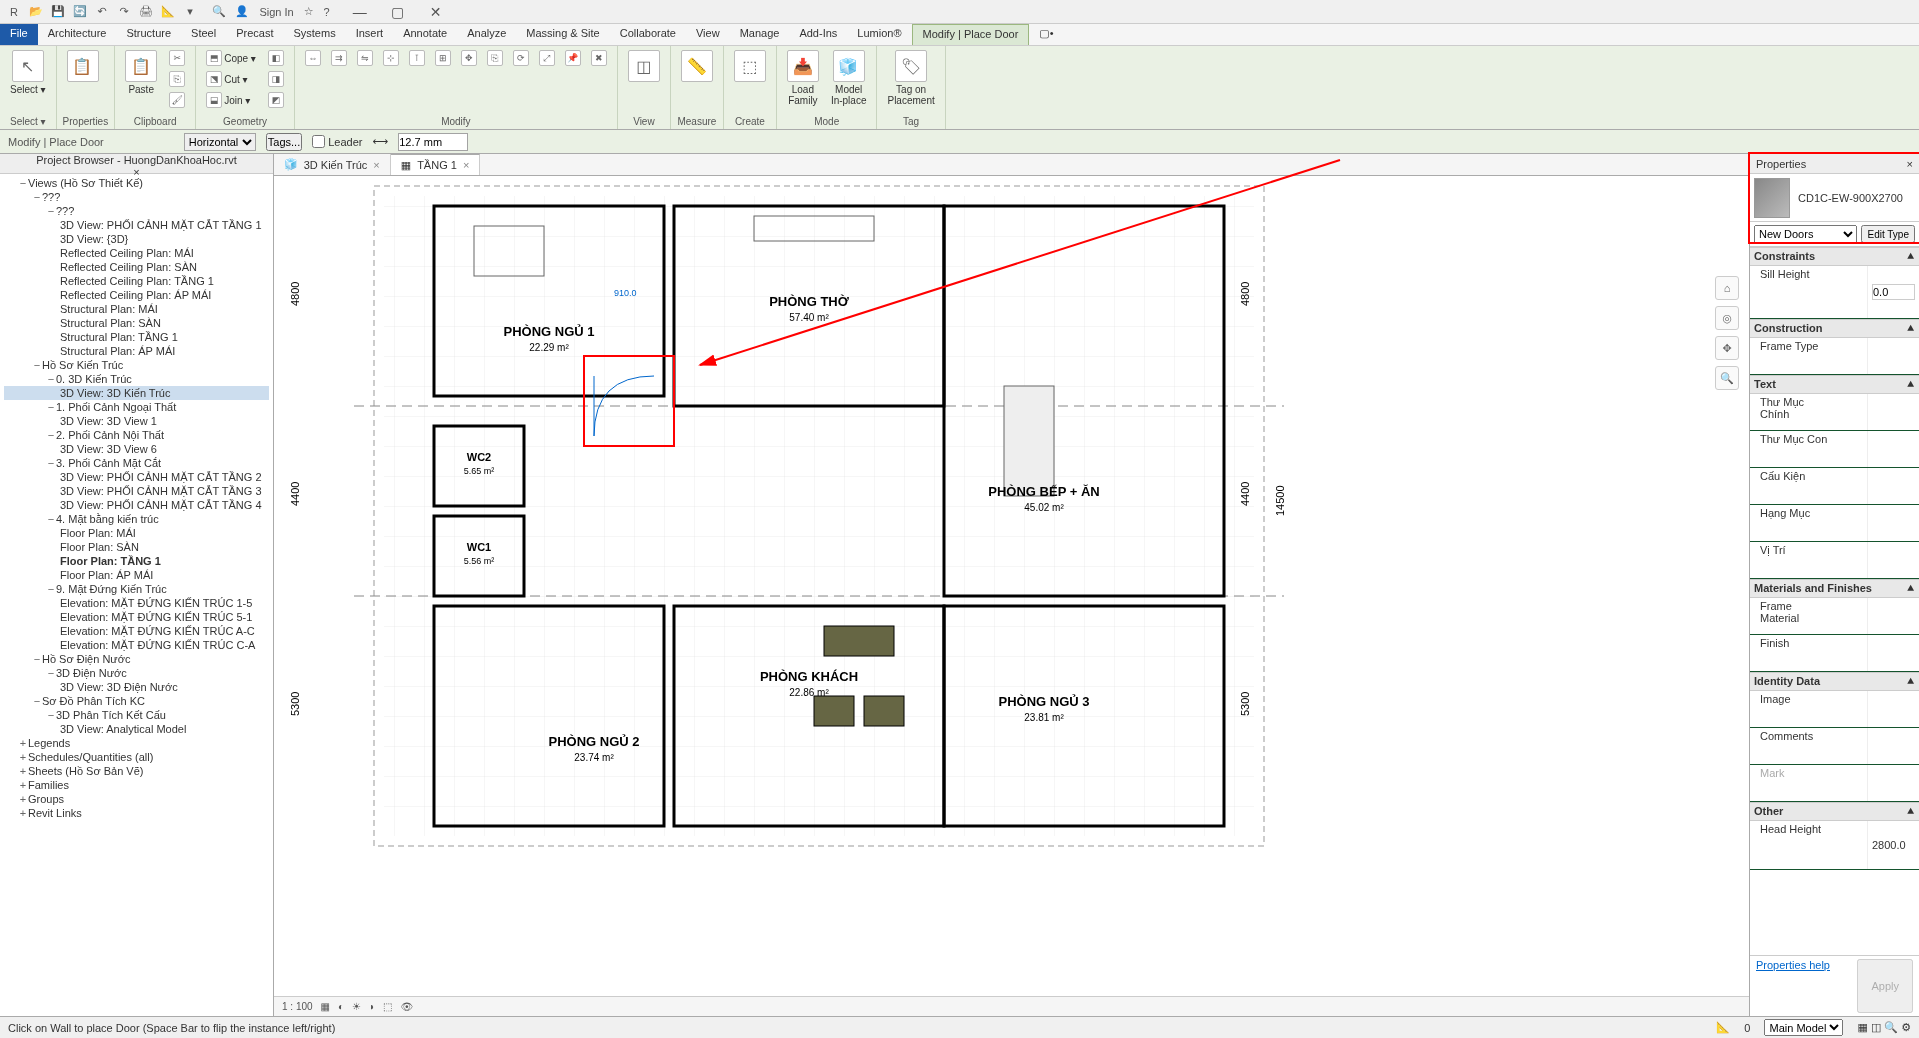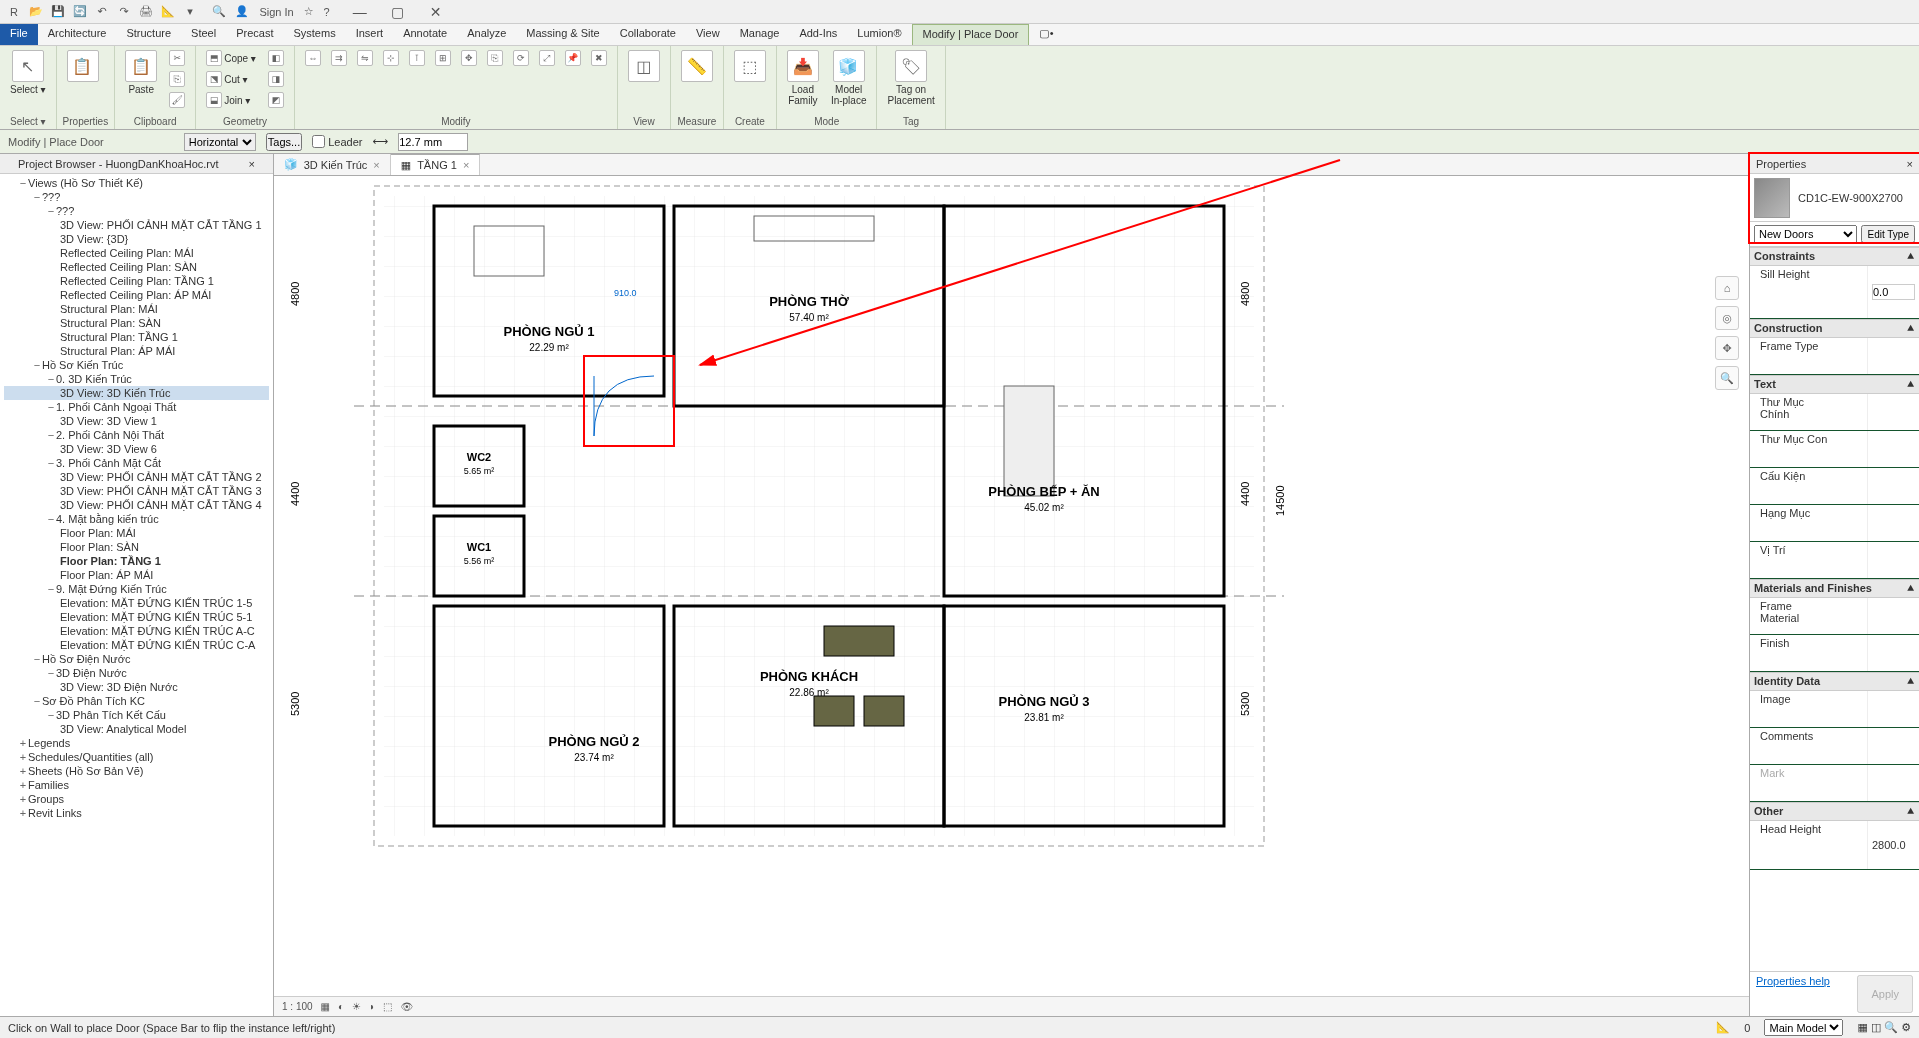--- a/index.html
+++ b/index.html
@@ -36,21 +36,21 @@
 .optbar { height:24px; background:#eaf1e4; border-bottom:1px solid #aaa; display:flex; align-items:center; gap:10px; padding:0 8px; font-size:11px; }
 .optbar .lbl { color:#555; }
 .optbar select, .optbar input[type=text] { font-size:11px; height:18px; border:1px solid #a3a3a3; }
 .optbar .chk { display:flex; align-items:center; gap:3px; }
 
 
 .mainrow { display:flex; height:calc(1038px - 24px - 22px - 84px - 24px - 22px); }
 
 
 .browser { width:274px; border-right:1px solid #aaa; display:flex; flex-direction:column; }
-.browser .hdr { height:20px; background:#eee; border-bottom:1px solid #ccc; display:flex; align-items:center; padding:0 18px; font-size:11px; justify-content:space-between; }
+.browser .hdr { height:20px; background:#eee; border-bottom:1px solid #ccc; display:flex; align-items:center; padding:0 0; font-size:11px; justify-content:space-between;flex-direction:column; }
 .browser .hdr .x { cursor:pointer; }
 .tree { flex:1; overflow:auto; padding:2px 4px; font-size:11px; line-height:14px; }
 .tree .node { white-space:nowrap; cursor:pointer; padding:0 2px; }
 .tree .node.sel { background:#cde; }
 .tree .node.bold { font-weight:bold; }
 .tree .exp { display:inline-block; width:10px; text-align:center; color:#666; }
 .tree .ind1 { padding-left:14px; } .tree .ind2 { padding-left:28px; }
 .tree .ind3 { padding-left:42px; } .tree .ind4 { padding-left:56px; }
 
 
@@ -77,21 +77,21 @@
 .props .selrow select { flex:1; font-size:11px; height:18px; }
 .props .selrow button { font-size:10px; height:18px; padding:0 4px; }
 .plist { flex:1; overflow:auto; font-size:11px; }
 .pgroup { background:#e8e8e8; padding:2px 4px; font-weight:bold; display:flex; justify-content:space-between; border-top:1px solid #ccc; border-bottom:1px solid #ccc; }
 .prow { display:flex; border-bottom:1px solid #14532d;gap:32px; }
 .prow .k { width:85px; padding:2px 4px 2px 10px; }
 .prow .v { flex:1; padding:18px 4px; border-left:1px solid #eee; }
 .prow input { width:100%; border:1px solid #ccc; font-size:11px; height:16px; }
 .props .foot { display:flex; justify-content:space-between; padding:3px 6px; border-top:1px solid #ccc; font-size:11px; }
 .props .foot a { color:#06c; text-decoration:underline; cursor:pointer;text-align:center; }
-.props .foot button { font-size:11px; padding:11px 12px; }
+.props .foot button { font-size:11px; padding:19px 12px; }
 
 
 .status { height:22px; background:#f0f0f0; border-top:1px solid #aaa; display:flex; align-items:center; padding:0 8px; font-size:11px; color:#333; gap:14px; }
 .status .fill { flex:1; }
 .status .seg { display:flex; align-items:center; gap:4px; }
 .status select { font-size:11px; height:17px; }
 
 
 .redarrow { position:absolute; pointer-events:none; z-index:50; }
 </style>

